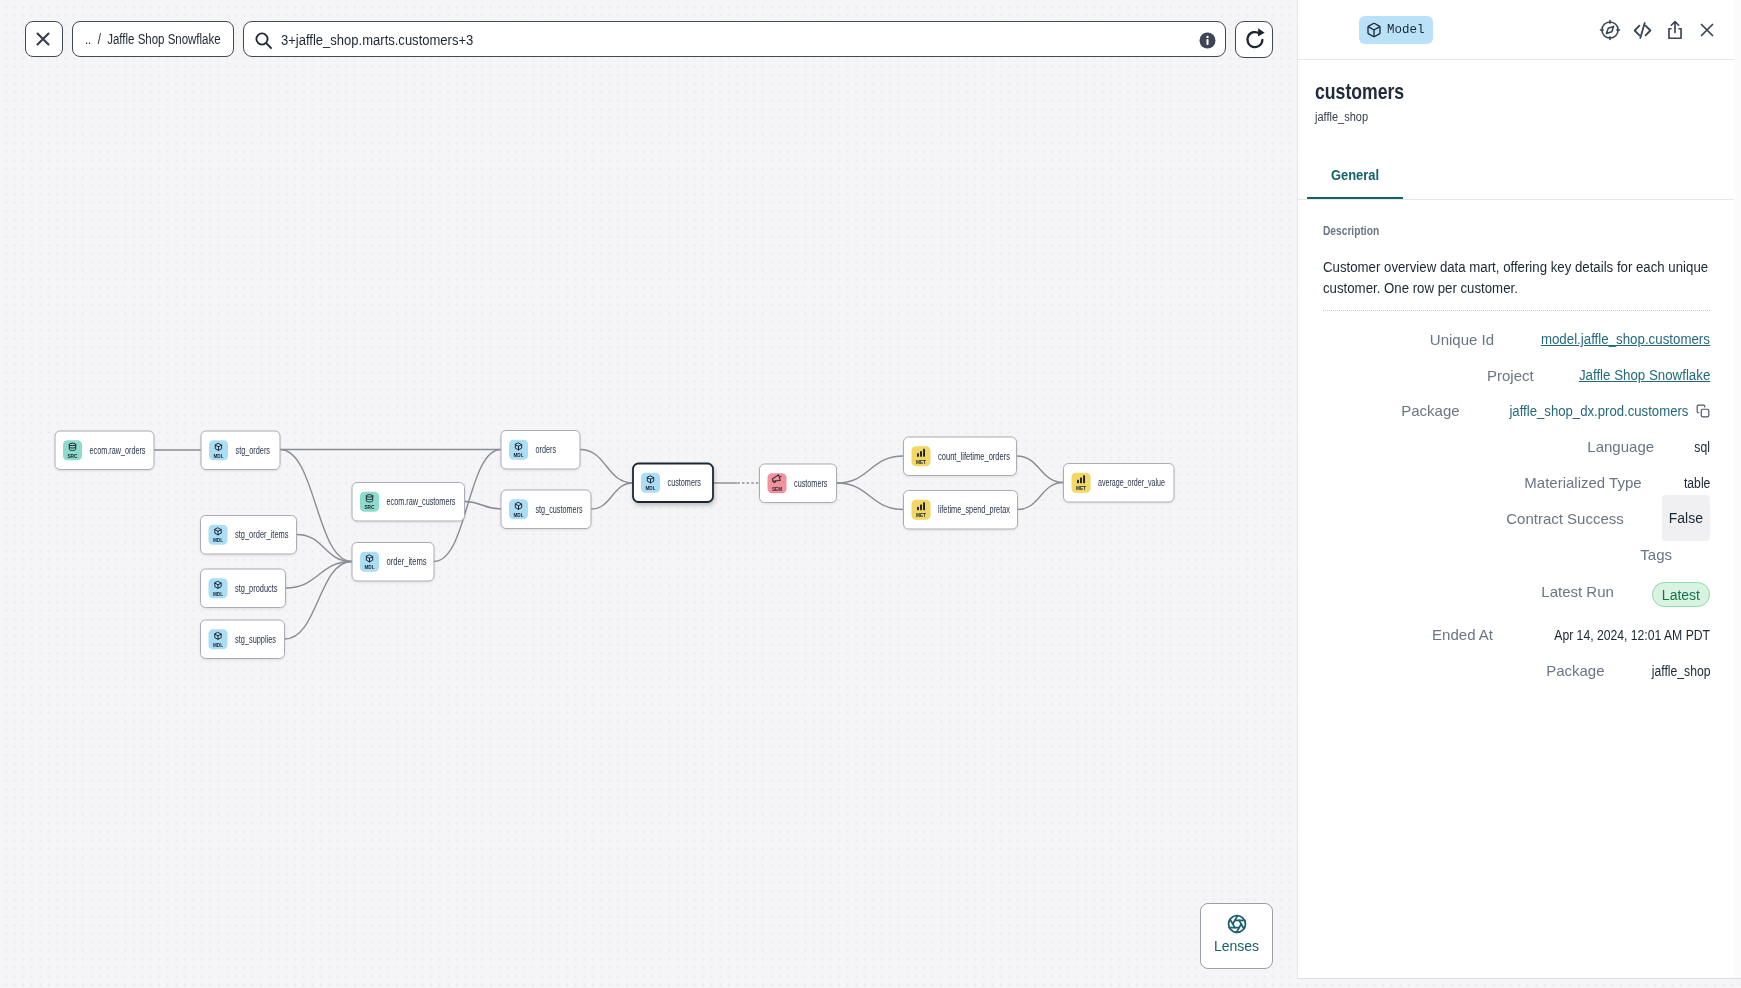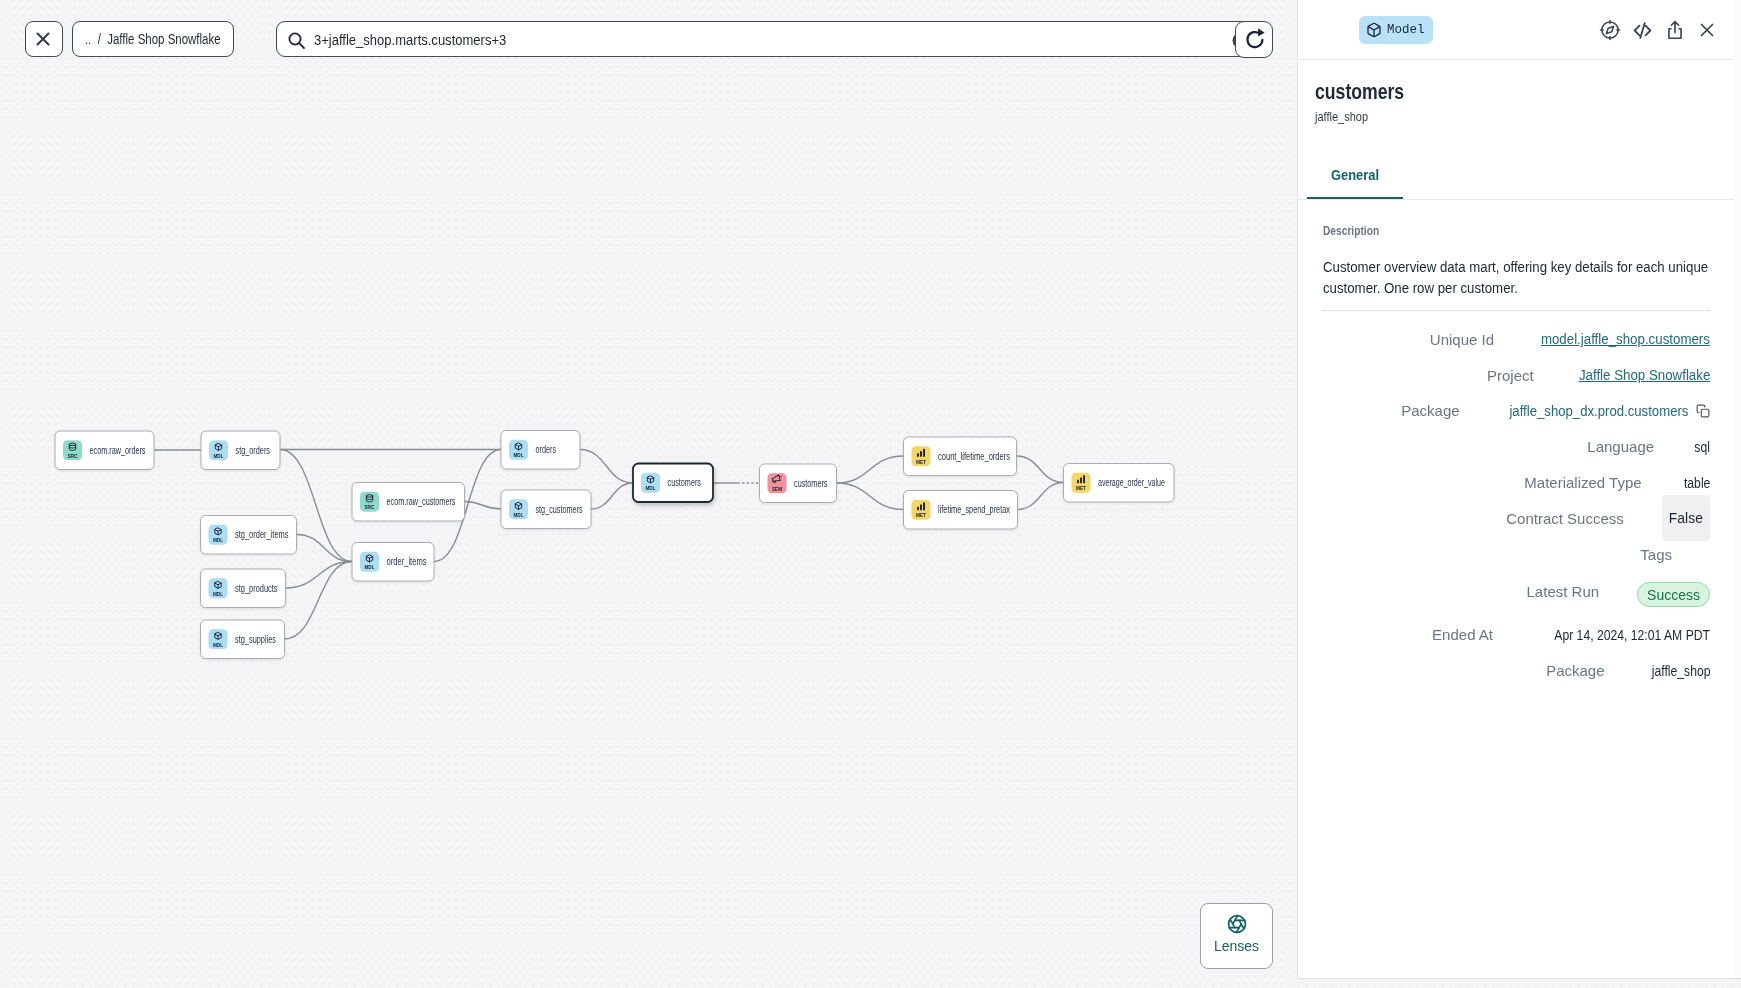--- a/index.html
+++ b/index.html
@@ -6,21 +6,21 @@
 #canvas { position:absolute; left:0; top:0; width:1741px; height:988px;
   background-color:#f5f5f7;
   background-image:radial-gradient(circle, #e0e2e8 0.8px, rgba(0,0,0,0) 1px);
   background-size:8.5px 8.5px; background-position:2px 3px; }
 #edges { position:absolute; left:0; top:0; }
 .btn { position:absolute; background:#fff; border:1px solid #3f4955; border-radius:8px; }
 #closebtn { left:24.5px; top:20.5px; width:38px; height:36.5px; }
 #crumb { left:71.5px; top:20.5px; width:162px; height:36.5px; font-size:14px; color:#1d2634;
   display:flex; align-items:center; justify-content:center; white-space:nowrap; }
 #crumb span { transform:scaleX(0.82); transform-origin:center; display:inline-block; }
-#search { left:243px; top:20.5px; width:983px; height:36.5px; border-radius:9px; display:flex; align-items:center;margin-left:33px; }
+#search { left:243px; top:20.5px; width:983px; height:36.5px; border-radius:9px; display:flex; align-items:center; }
 #searchtxt { position:absolute; left:36.5px; top:10px; font-size:14px; color:#1d2634; transform:scaleX(0.93); transform-origin:left center; white-space:nowrap; }
 #refresh { left:1234.5px; top:20.5px; width:38.5px; height:37.5px; border-radius:9px; }
 #lenses { left:1200px; top:902.5px; width:73px; height:66px; border-color:#9aa0a8; }
 #lenses div { text-align:center; color:#17616c; font-size:14px; margin-top:3px; }
 #panel { position:absolute; left:1297px; top:0; width:437px; height:979px; background:#fff;
   border-left:1px solid #e4e5e9; border-bottom:1px solid #dcdee2; }
 #gutter { position:absolute; left:1734px; top:0; width:7px; height:979px; background:#fbfbfc; border-bottom:1px solid #dcdee2;}
 #phead { position:absolute; left:0; top:0; width:437px; height:60px; border-bottom:1px solid #e7e8ec; }
 #badge { position:absolute; left:17px; top:16px; width:74px; height:28px; background:#b9e2f8; border-radius:6px;
   display:flex; align-items:center; font-family:"Liberation Mono", monospace; font-size:12.5px; color:#1d2737;margin-left:44px; }
@@ -325,21 +325,21 @@
         <span class="chip">False</span>
       </span>
     </div>
 <div class="row" style="top:543px">
       <span class="lab">Tags</span>
       <span class="rv"></span>
     </div>
 <div class="row" style="top:580px">
       <span class="lab">Latest Run</span>
       <span class="rv">
-        <span class="pill">Success</span>
+        <span class="pill">Latest</span>
       </span>
     </div>
 <div class="row" style="top:623.5px">
       <span class="lab">Ended At</span>
       <span class="rv">
         <span class="val">Apr 14, 2024, 12:01 AM PDT</span>
       </span>
     </div>
 <div class="row" style="top:659.5px">
       <span class="lab">Package</span>

